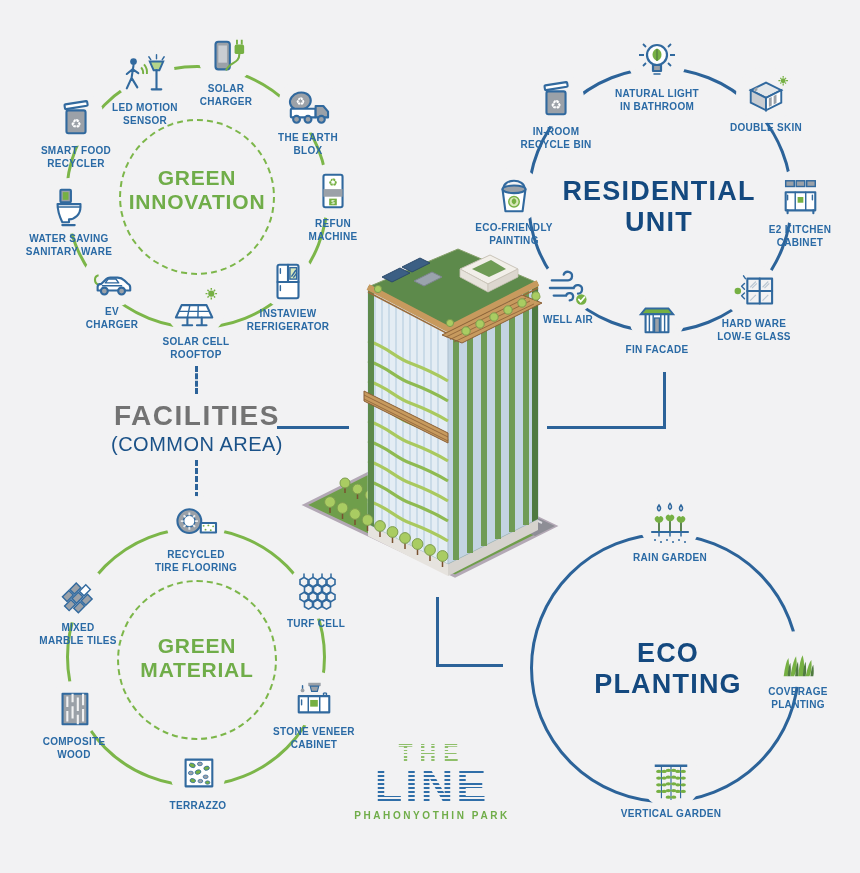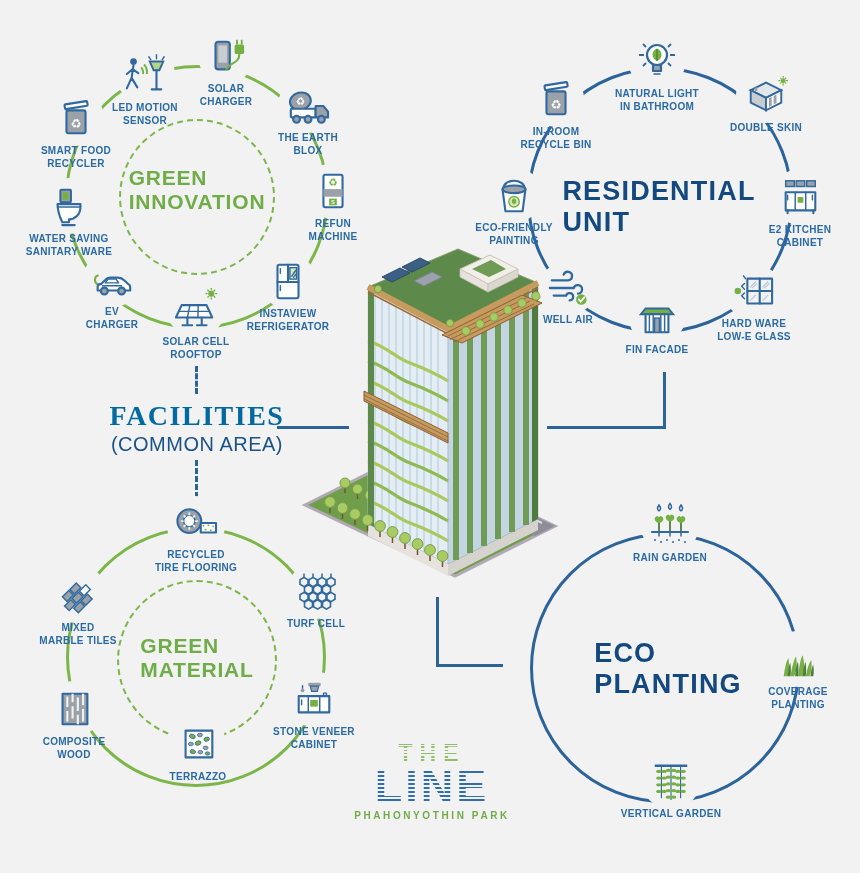--- a/index.html
+++ b/index.html
@@ -30,36 +30,36 @@
   .i-solar-charger{left:226px;top:33px}.i-earth-blox{left:308px;top:82px}
   .i-refun{left:333px;top:168px}      .i-instaview{left:288px;top:258px}
   .i-solar-cell{left:196px;top:284px} .i-ev-charger{left:112px;top:258px}
   .i-water-saving{left:69px;top:183px}
   .i-inroom{left:556px;top:76px}      .i-natural-light{left:657px;top:36px}
   .i-double-skin{left:766px;top:72px} .i-e2-kitchen{left:800px;top:174px}
   .i-hardcoat{left:754px;top:270px}   .i-fin-facade{left:657px;top:296px}
   .i-well-air{left:568px;top:266px}   .i-eco-paint{left:514px;top:172px}
   .i-recycled-tire{left:196px;top:501px}.i-turf-cell{left:316px;top:568px}
   .i-mixed-marble{left:78px;top:570px}.i-stone-veneer{left:314px;top:676px}
-  .i-composite{left:74px;top:686px}   .i-terrazzo{left:198px;top:721px}
+  .i-composite{left:74px;top:686px}   .i-terrazzo{left:198px;top:750px}
   .i-rain-garden{left:670px;top:500px}.i-coverage{left:798px;top:636px}
   .i-vertical{left:671px;top:756px}   .i-pollution{left:544px;top:628px}
 
   
-  .section-title{position:absolute;transform:translateX(-50%);
+  .section-title{position:absolute;transform:translateX(-50%);text-align:center;
     font-weight:bold;z-index:2;}
   .green-title{color:#70ad49;font-size:21px;line-height:1.15;letter-spacing:.8px;}
   .navy-title{color:#14497f;font-size:27px;line-height:1.14;letter-spacing:1.2px;}
   .t-gi{left:197px;top:166px}.t-ru{left:659px;top:176px}
   .t-gm{left:197px;top:634px}.t-ep{left:668px;top:638px}
 
   
   .facilities{position:absolute;left:197px;top:400px;transform:translateX(-50%);
     text-align:center;z-index:2;white-space:nowrap;}
-  .facilities .f-title{color:#0369a1;font-size:28px;font-weight:800;letter-spacing:1.5px;font-family:Liberation Serif, serif;}
+  .facilities .f-title{color:#737373;font-size:28px;font-weight:800;letter-spacing:1.5px;}
   .facilities .f-sub{color:#1b5288;font-size:20px;font-weight:500;letter-spacing:.5px;margin-top:1px;}
 
   
   .connector{position:absolute;background:#2c6399;z-index:1;}
   .connector.dash-v{background:none;border-left:3px dashed #2c6399;width:0;}
   .c-fac-top{left:195px;top:366px;height:28px;}
   .c-fac-bot{left:195px;top:460px;height:46px;}
   .c-fac-h{left:277px;top:426px;width:72px;height:3px;}
   .c-res-v{left:663px;top:372px;width:3px;height:57px;}
   .c-res-h{left:547px;top:426px;width:119px;height:3px;}

